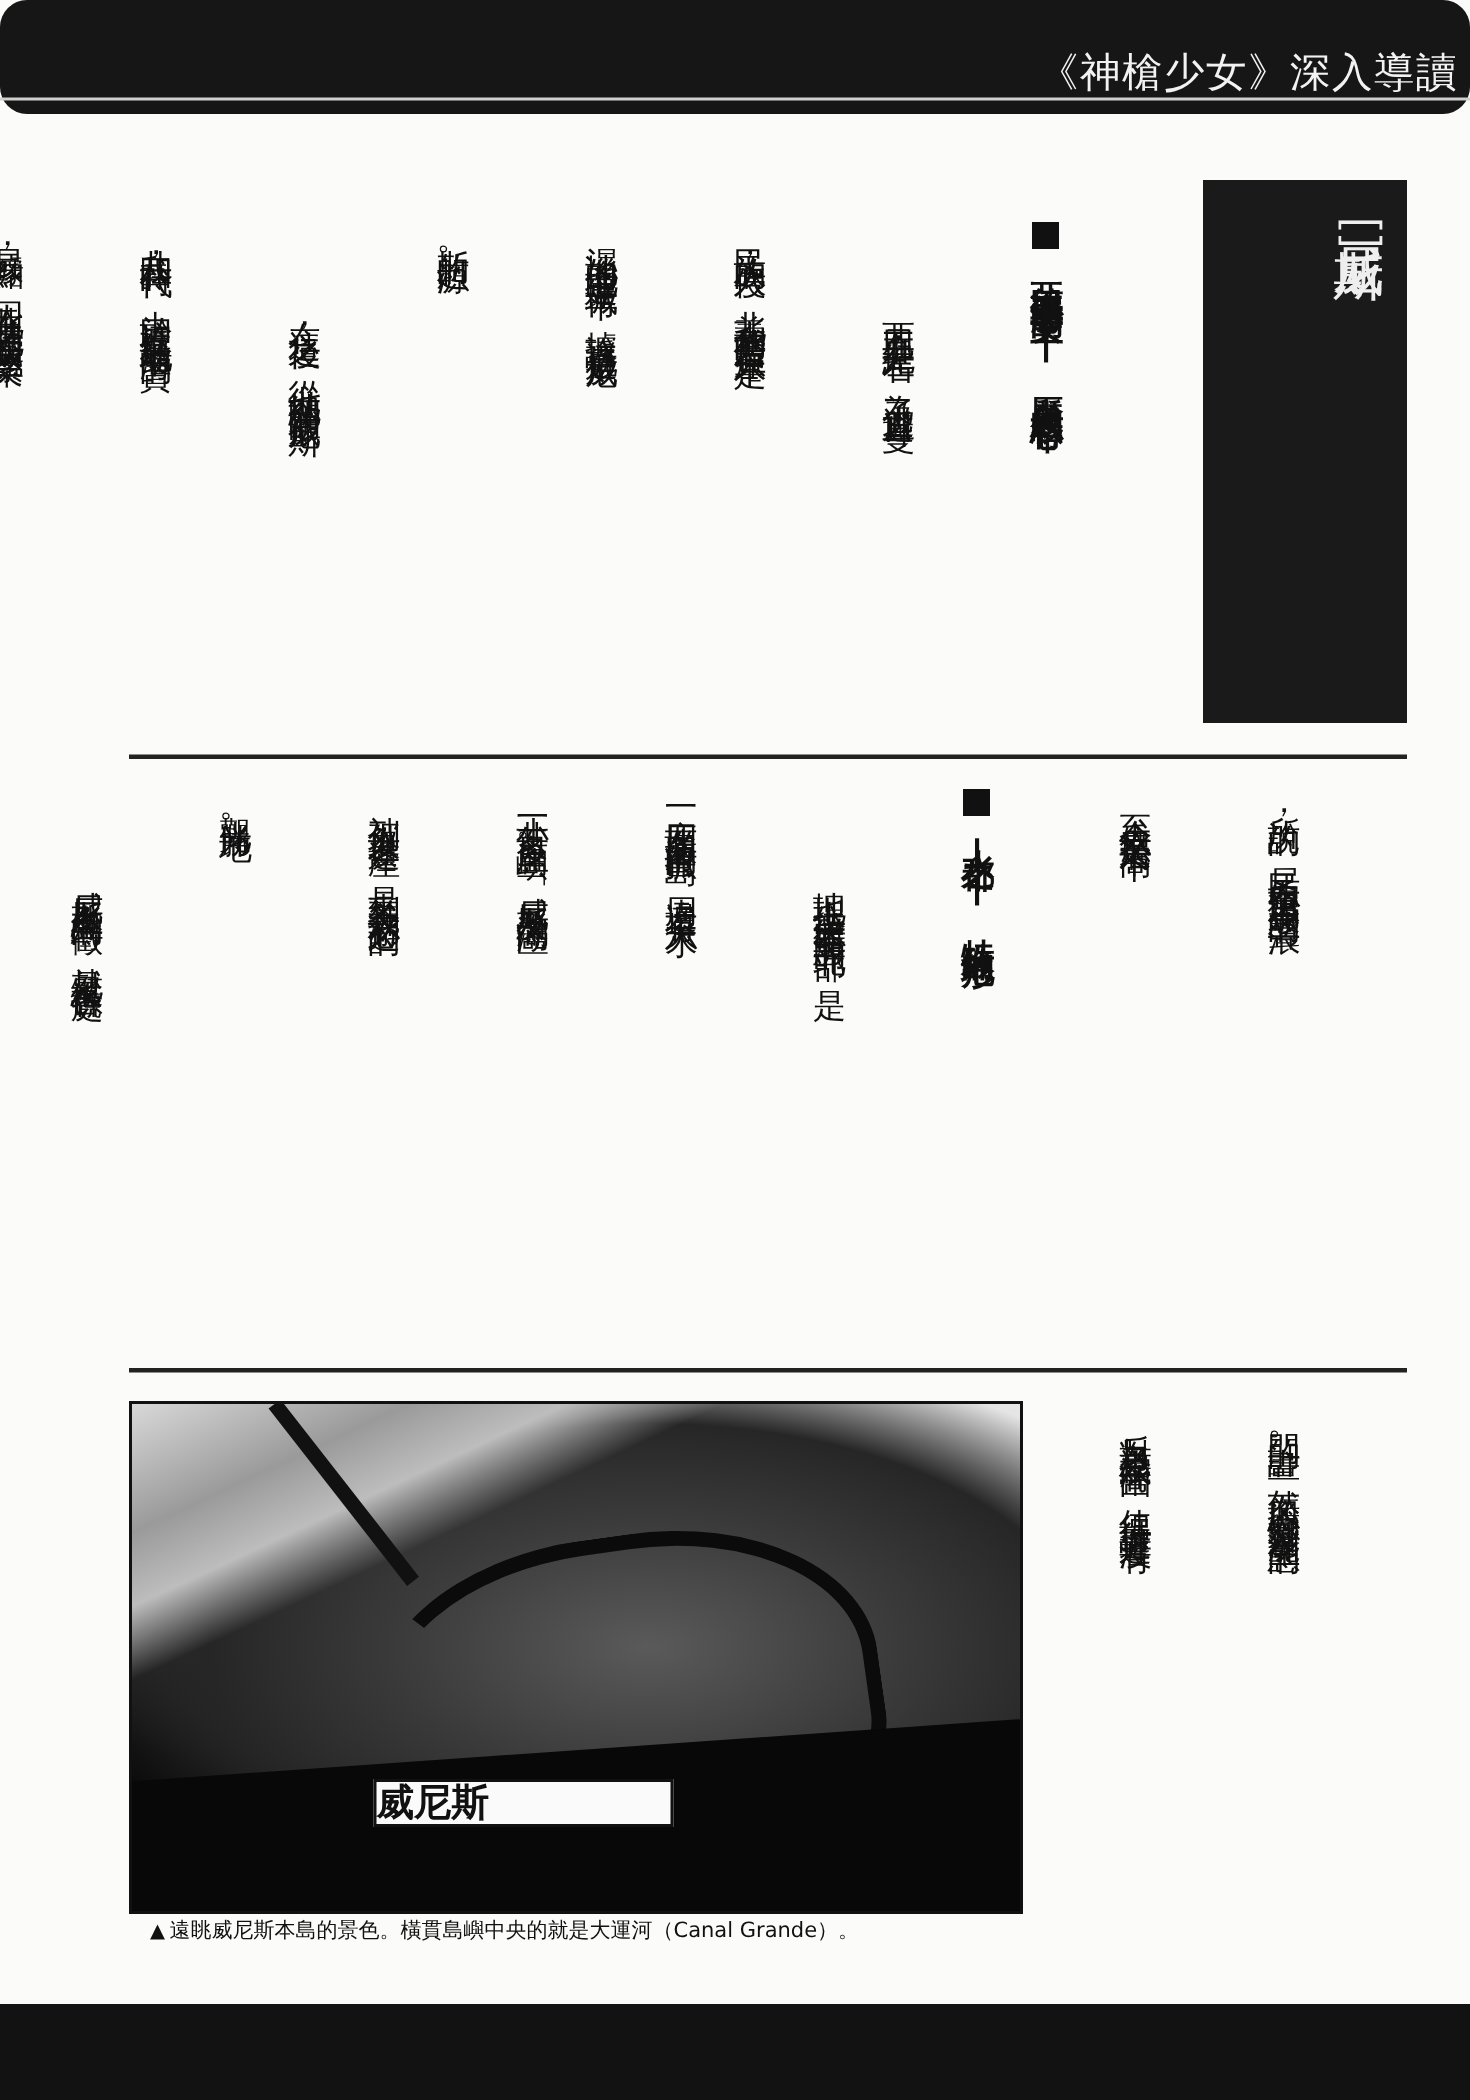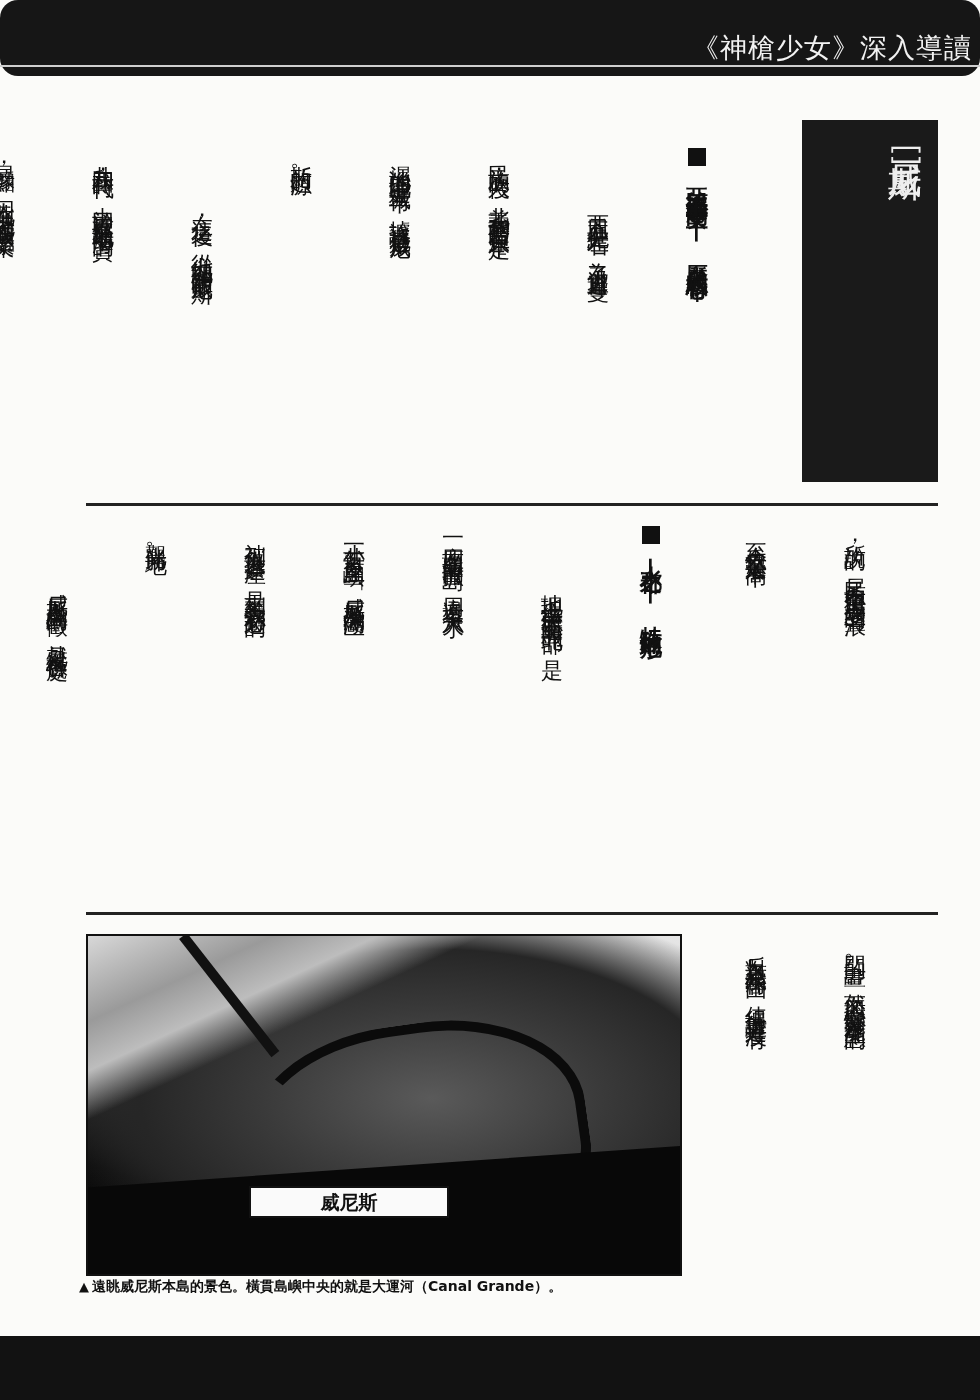--- a/index.html
+++ b/index.html
@@ -24,22 +24,22 @@
        background:
         linear-gradient(155deg,#d8d8d8 0%,#9a9a9a 14%,#bdbdbd 22%,transparent 30%),
         radial-gradient(ellipse at 58% 48%,#5a5a5a 0%,#3a3a3a 35%,#262626 60%,transparent 80%),
         linear-gradient(200deg,#e6e6e6 0%,#cfcfcf 20%,#7d7d7d 38%,#444 55%,#0c0c0c 80%,#050505 100%);
        overflow:hidden;}
   .photo .canal{position:absolute;left:160px;top:88px;width:320px;height:200px;border:10px solid #0b0b0b;
        border-radius:50% 50% 40% 60%;border-bottom-color:transparent;border-left-color:transparent;transform:rotate(-8deg);}
   .photo .water{position:absolute;left:-40px;top:230px;width:700px;height:160px;background:#080808;transform:rotate(-4deg);}
   .photo .bridge{position:absolute;left:90px;top:0;width:10px;height:150px;background:#111;transform:rotate(-38deg);transform-origin:top;}
   .photo .label{position:absolute;left:161px;top:250px;width:196px;height:28px;background:#fafafa;
-       border:2px solid #111;text-align:center;font-size:19px;line-height:28px;font-weight:bold;}
-  .caption{position:absolute;left:79px;top:1278px;font-size:14px;white-space:nowrap;font-weight:bold;}
+       border:2px solid #111;text-align:left;font-size:25px;line-height:28px;font-weight:bold;}
+  .caption{position:absolute;left:100px;top:1278px;font-size:14px;white-space:nowrap;}
   .caption .arrow{font-size:13px;margin-right:3px;}
 </style>
 </head>
 <body>
 
 <div class="header">
   <div class="rule"></div>
   <div class="header-title">《神槍少女》深入導讀</div>
 </div>
 

